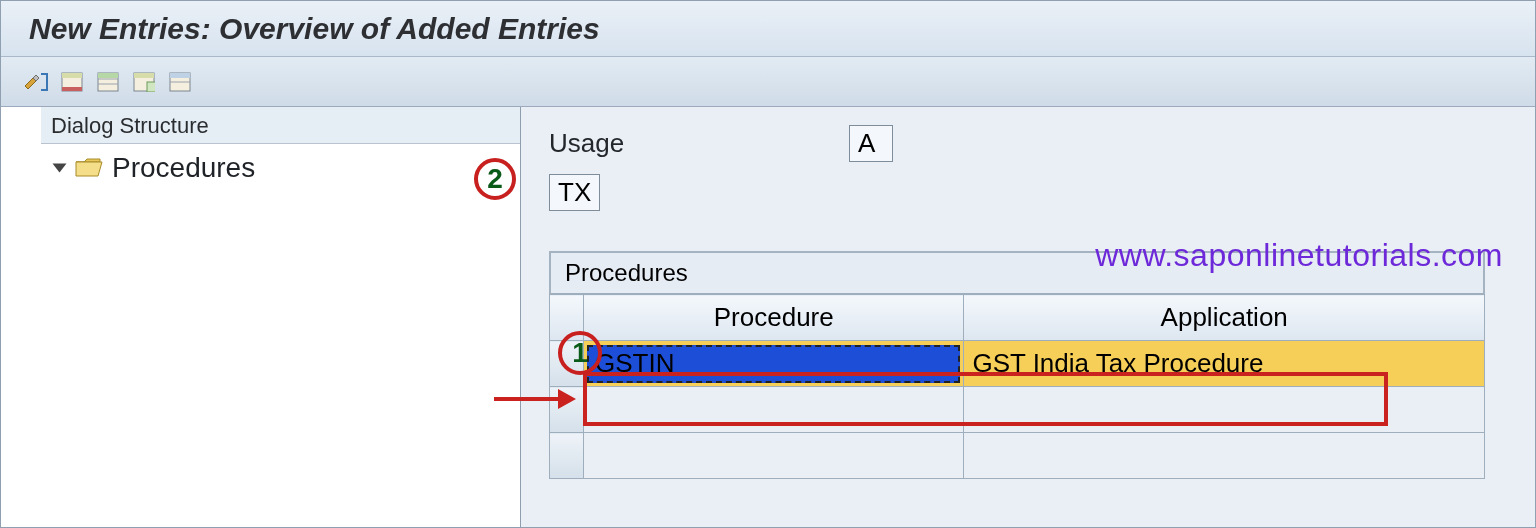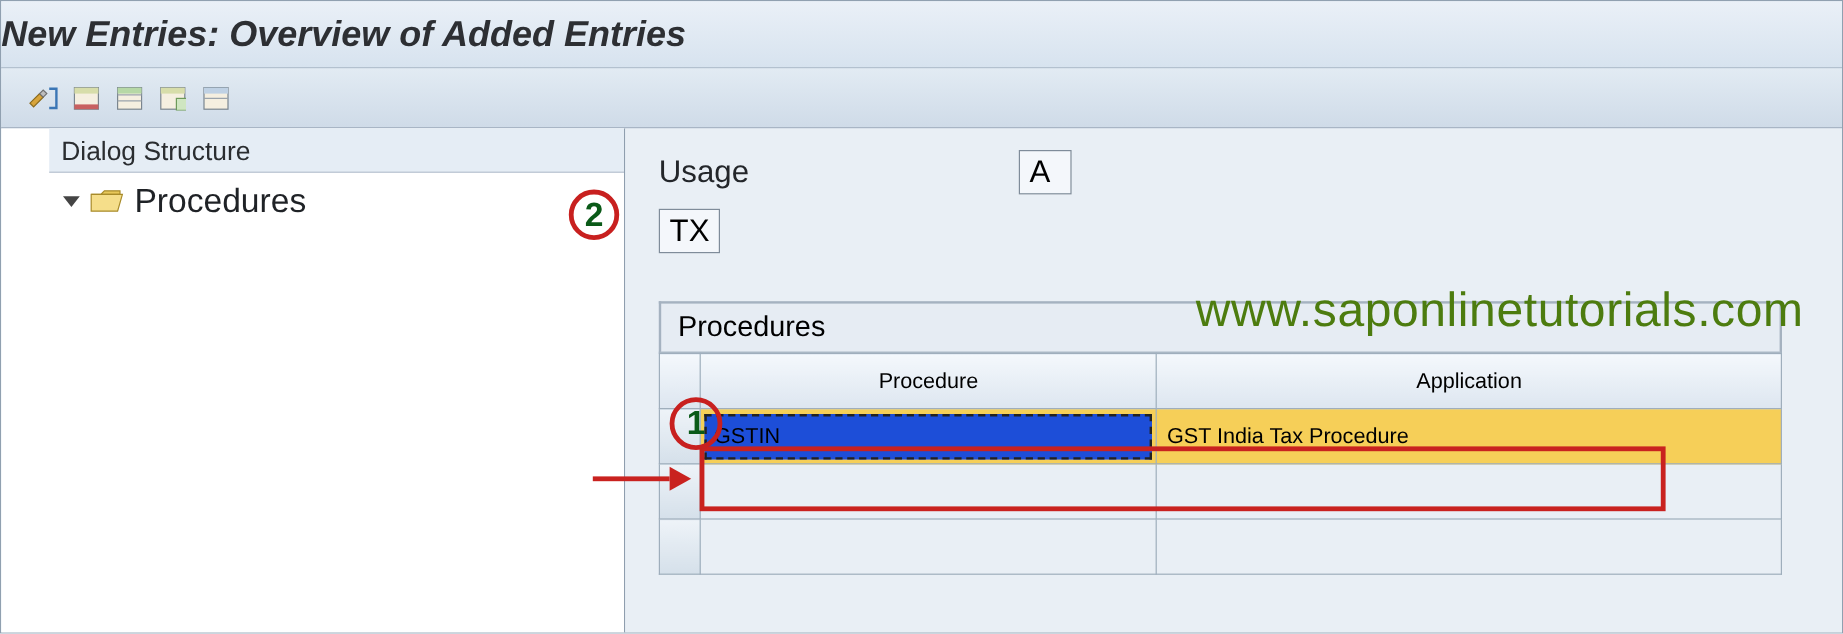--- a/index.html
+++ b/index.html
@@ -14,20 +14,21 @@
   .window {
     border: 1px solid #90a0b0;
     width: 100%;
     height: 100%;
     background: #dce6f0;
   }
   .titlebar {
     height: 56px;
     display: flex;
     align-items: center;
+    padding-left: 28px;
     background: linear-gradient(#eaf0f7,#d7e3ef);
     border-bottom: 1px solid #aab8c8;
   }
   .titlebar span {
     font-size: 30px;
     font-style: italic;
     font-weight: 700;
     color: #2d2f33;
   }
   .toolbar {
@@ -133,22 +134,22 @@
     min-width: 44px;
     padding: 2px 8px;
     background: #f4f7fb;
     border: 1px solid #7f8c9a;
     font-size: 26px;
   }
   .watermark {
     position: absolute;
     right: 32px;
     top: 130px;
-    font-size: 40px;
-    color: #4d7c0f;
+    font-size: 32px;
+    color: #6d28d9;
     font-family: Arial, sans-serif;
     letter-spacing: 0.5px;
   }
 
   .table-wrap { margin-top: 40px; }
   .table-title {
     font-size: 24px;
     padding: 6px 14px;
     background: #e6ecf3;
     border-top: 2px solid #a5b2c0;
@@ -157,21 +158,21 @@
     border-bottom: 1px solid #9faebc;
     width: 936px;
   }
   table.grid {
     border-collapse: collapse;
     width: 936px;
     table-layout: fixed;
   }
   table.grid th, table.grid td {
     border: 1px solid #9faebc;
-    font-size: 18px;
+    font-size: 26px;
     text-align: left;
     height: 46px;
     padding: 0;
   }
   table.grid th {
     background: linear-gradient(#f4f8fc,#dde6f0);
     font-weight: 400;
     text-align: center;
   }
   .row-sel {

